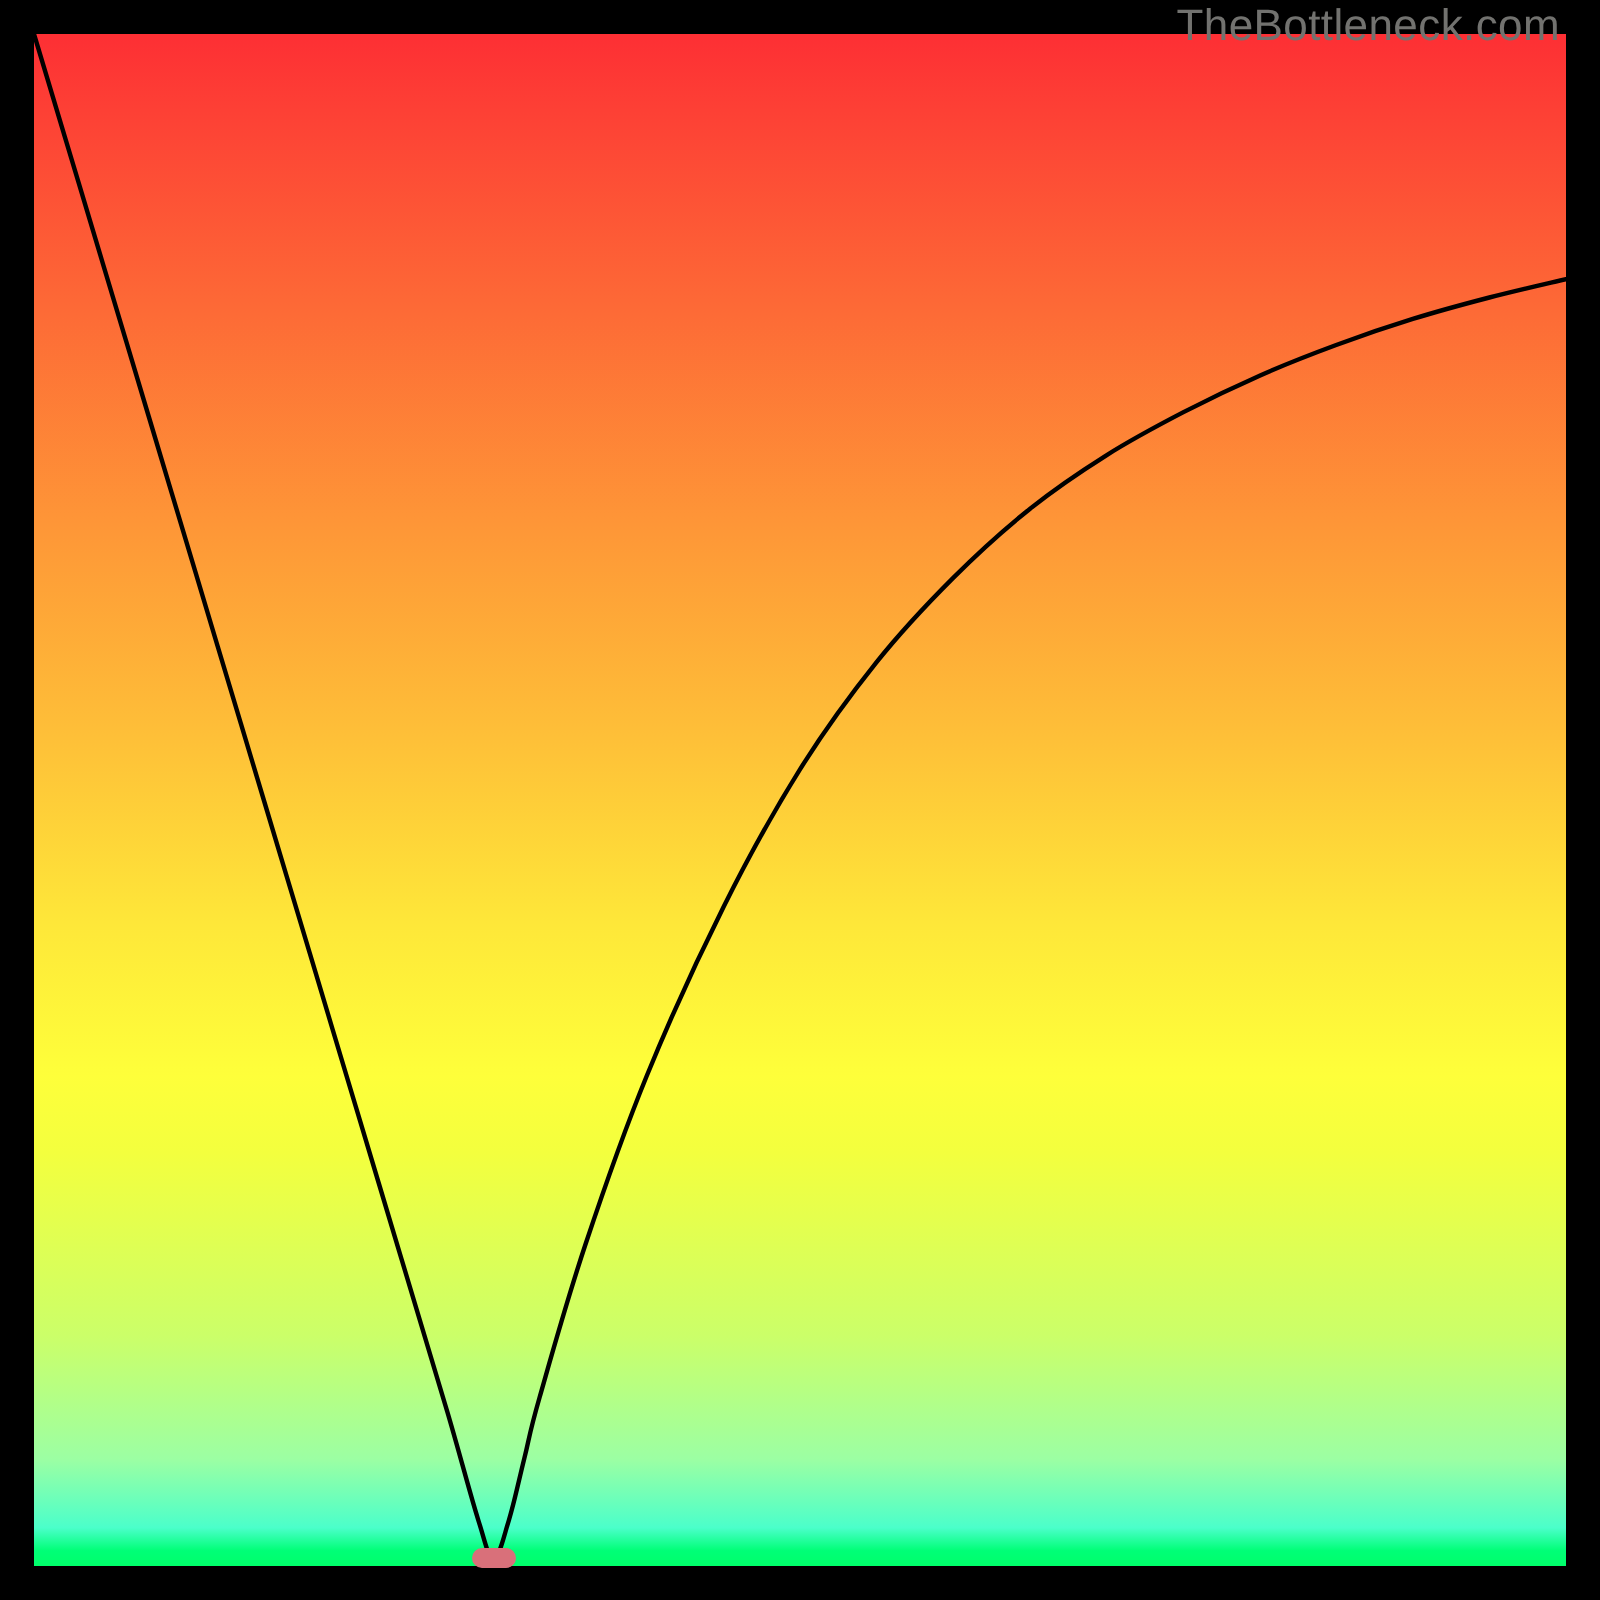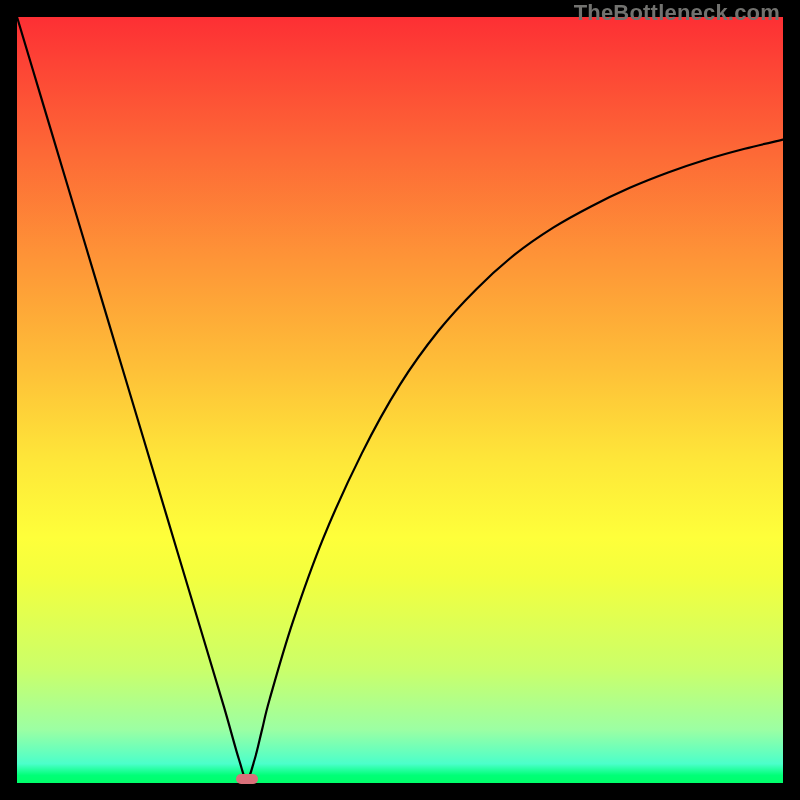--- a/index.html
+++ b/index.html
@@ -55,21 +55,21 @@
     background: #d9707a;
     border-radius: 5px;
     transform: translate(-50%, -50%);
   }
   .watermark {
     position: absolute;
     top: 0px;
     right: 20px;
     color: #72726f;
     font-size: 22px;
-    font-weight: 700;
+    font-weight: 400;
     letter-spacing: 0.2px;
   }
 </style>
 </head>
 <body>
 
 <div class="frame">
   <div class="gradient"></div>
   <svg class="curve" viewBox="0 0 766 766" preserveAspectRatio="none">
     <path id="curve-path" fill="none" stroke="#000" stroke-width="2.2" stroke-linecap="round" stroke-linejoin="round" d="M 0.00 0.00 C 4.14 13.79, 14.71 49.02, 22.98 76.60 C 31.25 104.18, 37.69 125.62, 45.96 153.20 C 54.23 180.78, 60.67 202.22, 68.94 229.80 C 77.21 257.38, 83.65 278.82, 91.92 306.40 C 100.19 333.98, 106.63 355.42, 114.90 383.00 C 123.17 410.58, 129.61 432.02, 137.88 459.60 C 146.15 487.18, 152.59 508.62, 160.86 536.20 C 169.13 563.78, 175.57 585.22, 183.84 612.80 C 192.11 640.38, 199.93 665.96, 206.82 689.40 C 213.71 712.84, 218.00 729.92, 222.14 743.02 C 226.28 756.12, 227.04 762.17, 229.80 762.17 C 232.56 762.17, 234.70 751.98, 237.46 743.02 C 240.22 734.06, 242.36 723.41, 245.12 712.38 C 247.88 701.35, 247.26 701.04, 252.78 681.74 C 258.30 662.44, 266.11 634.09, 275.76 605.14 C 285.41 576.19, 293.99 551.21, 306.40 520.88 C 318.81 490.55, 330.91 464.20, 344.70 436.62 C 358.49 409.04, 369.21 389.74, 383.00 367.68 C 396.79 345.62, 407.51 331.30, 421.30 314.06 C 435.09 296.82, 445.81 285.72, 459.60 271.93 C 473.39 258.14, 484.11 248.49, 497.90 237.46 C 511.69 226.43, 522.41 219.34, 536.20 210.65 C 549.99 201.96, 560.71 196.37, 574.50 189.20 C 588.29 182.03, 599.01 176.88, 612.80 170.82 C 626.59 164.75, 637.31 160.60, 651.10 155.50 C 664.89 150.40, 675.61 146.75, 689.40 142.48 C 703.19 138.20, 713.91 135.34, 727.70 131.75 C 741.49 128.17, 759.11 124.21, 766.00 122.56"></path>

